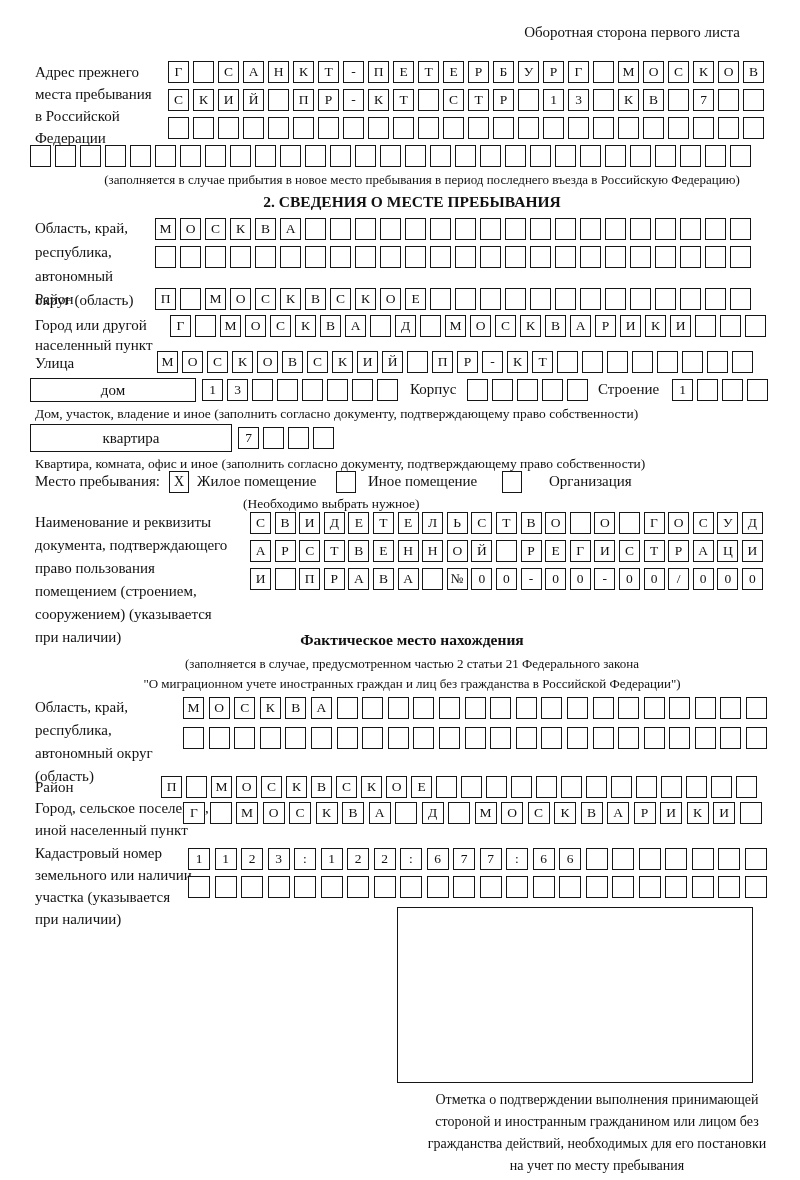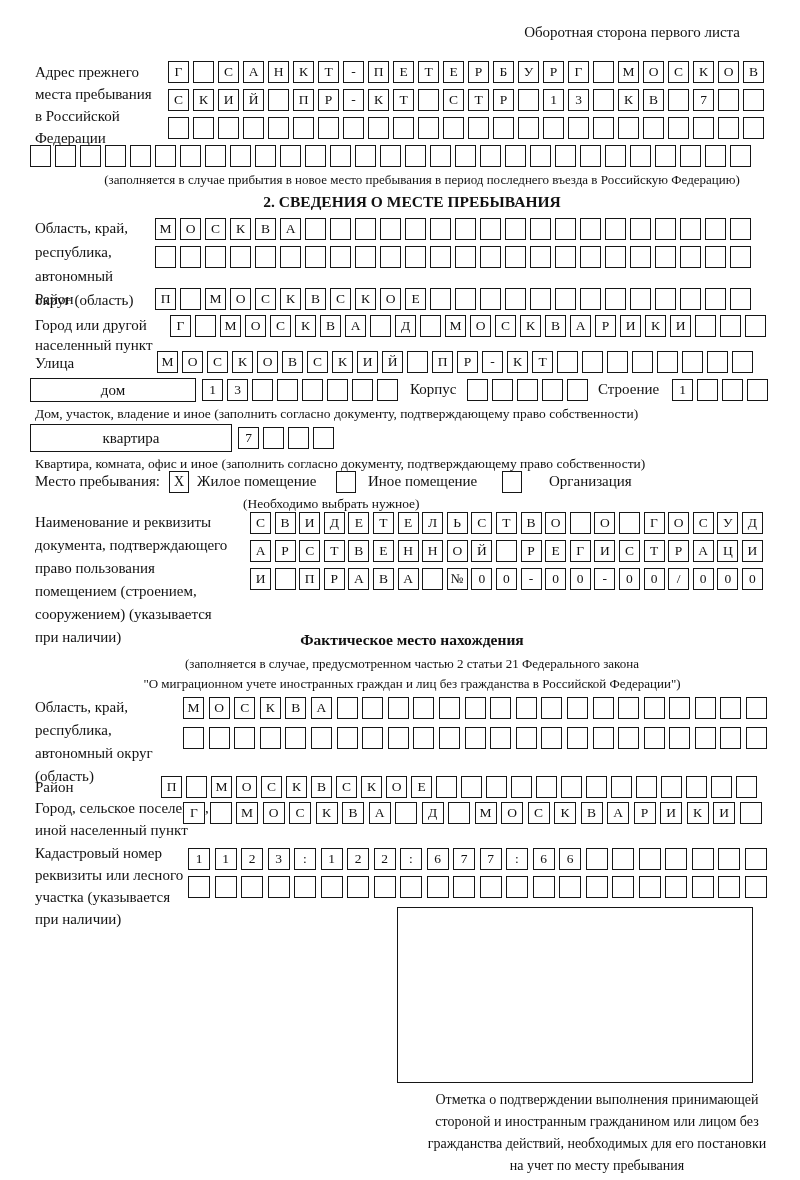--- a/index.html
+++ b/index.html
@@ -534,21 +534,21 @@
       <span class="c">В</span>
       <span class="c">А</span>
       <span class="c">Р</span>
       <span class="c">И</span>
       <span class="c">К</span>
       <span class="c">И</span>
       <span class="c"></span>
     </div>
 
   <div class="abs lbl" style="left:35px;top:845px;">Кадастровый номер</div>
-  <div class="abs lbl" style="left:35px;top:867px;">реквизиты или лесного</div>
+  <div class="abs lbl" style="left:35px;top:867px;">земельного или наличии</div>
   <div class="abs lbl" style="left:35px;top:889px;">участка (указывается</div>
   <div class="abs lbl" style="left:35px;top:911px;">при наличии)</div>
   <div class="cellrow wide2" style="left:188px;top:848px;">
       <span class="c">1</span>
       <span class="c">1</span>
       <span class="c">2</span>
       <span class="c">3</span>
       <span class="c">:</span>
       <span class="c">1</span>
       <span class="c">2</span>

